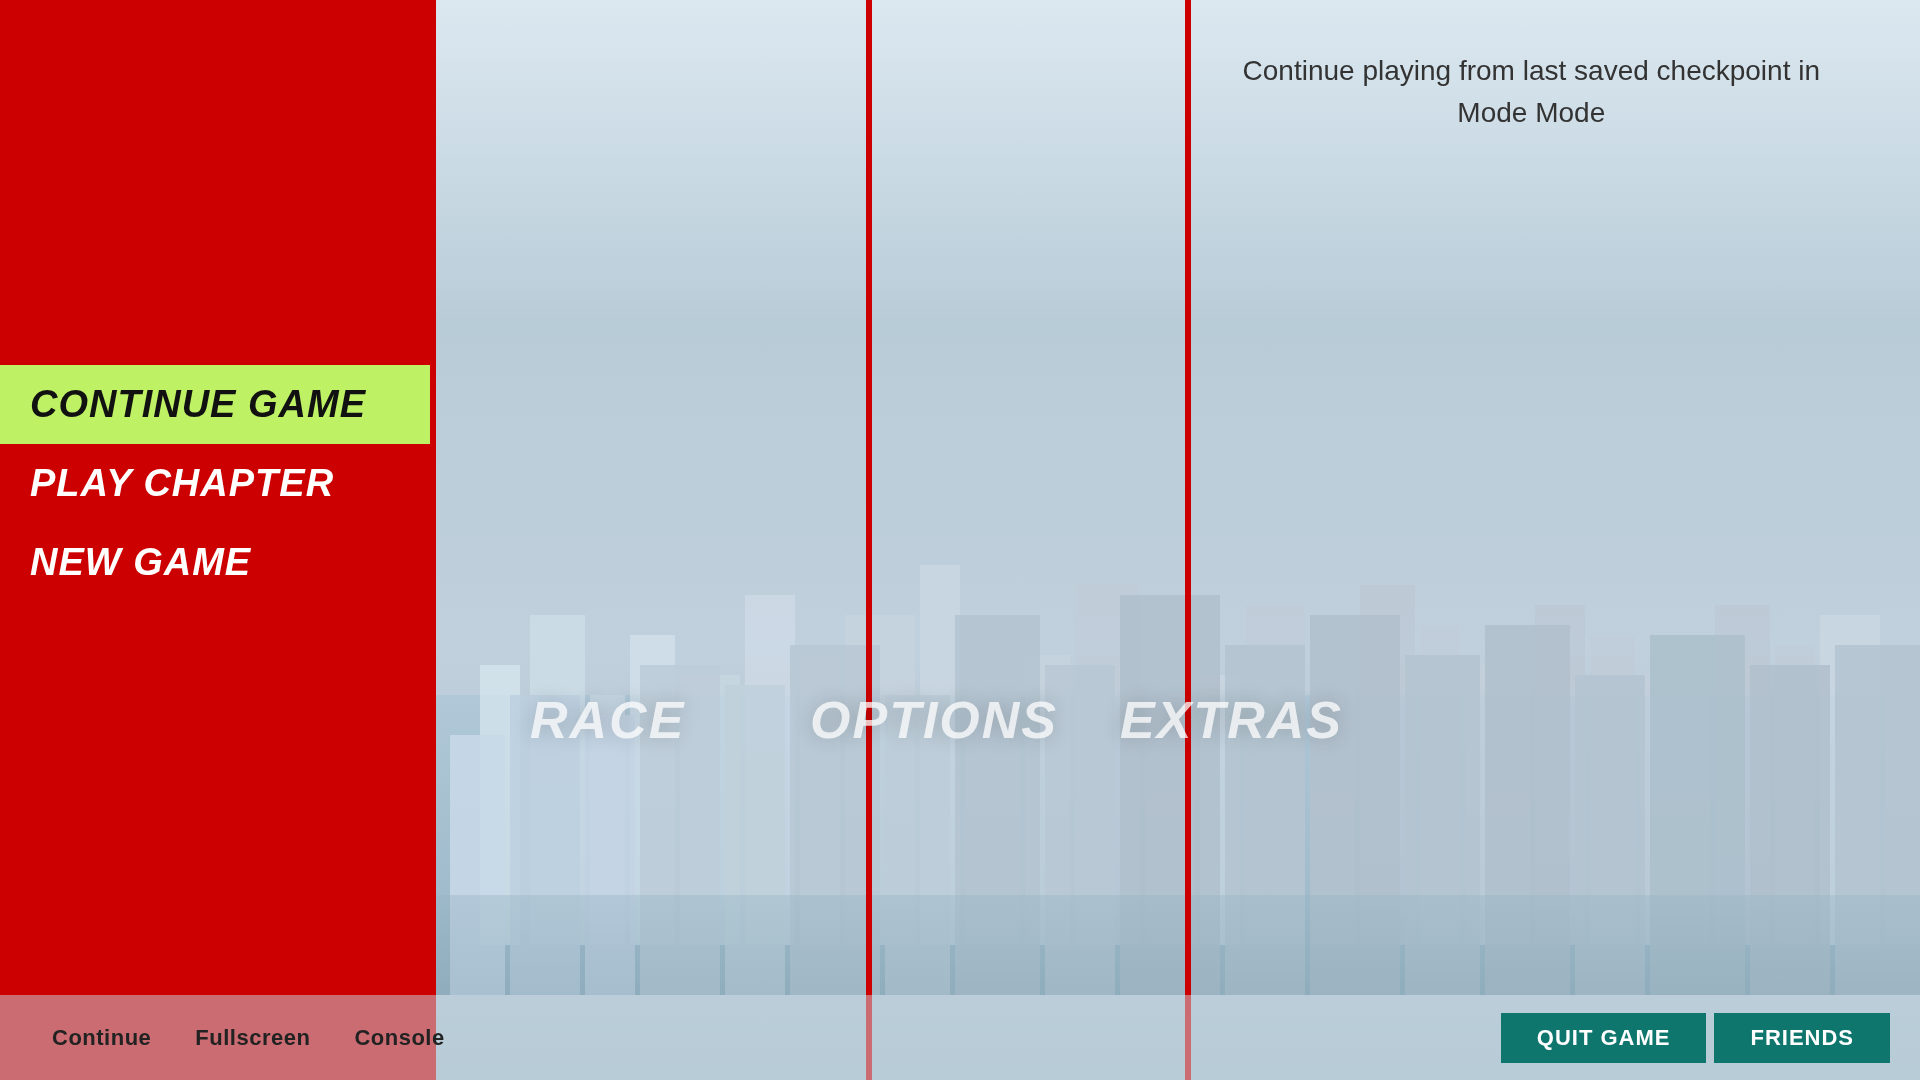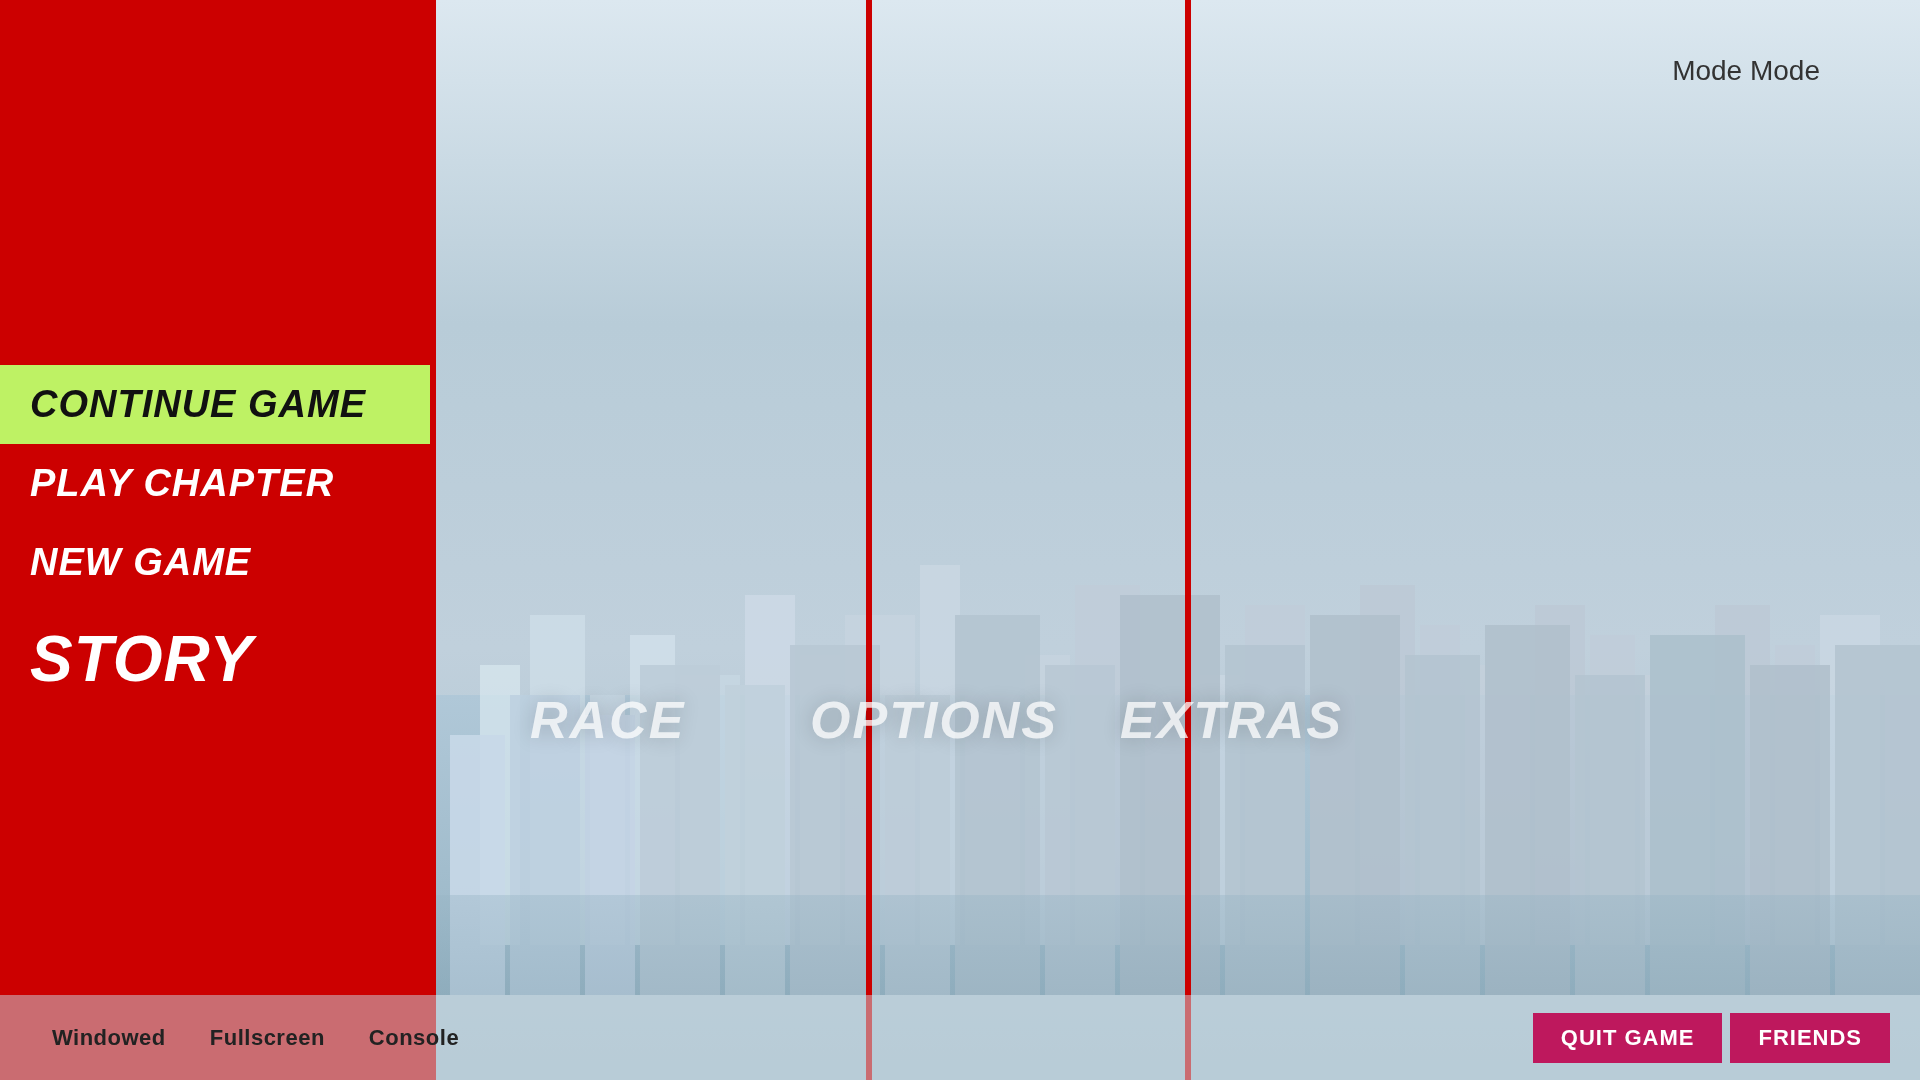--- a/index.html
+++ b/index.html
@@ -123,22 +123,22 @@
       letter-spacing: 0.5px;
     }
 
     .bottom-right {
       margin-left: auto;
       display: flex;
       gap: 8px;
     }
 
     .red-btn {
-      padding: 12px 28px;
-      background: #be185d;
+      padding: 12px 36px;
+      background: #0f766e;
       color: white;
       font-size: 22px;
       font-weight: 700;
       border: none;
       cursor: pointer;
       letter-spacing: 1px;
       text-transform: uppercase;
     }
 
     
@@ -245,34 +245,34 @@
 <div class="divider" style="left: 430px;"></div>
 <div class="divider" style="left: 866px;"></div>
 <div class="divider" style="left: 1185px;"></div>
 
 <div class="left-panel"></div>
 
 <div class="menu-container">
   <div class="menu-item active">CONTINUE GAME</div>
   <div class="menu-item">PLAY CHAPTER</div>
   <div class="menu-item">NEW GAME</div>
-  <div class="menu-item story-label">STORY</div>
 </div>
 
 <div class="section-label" style="left: 530px;">RACE</div>
 <div class="section-label" style="left: 810px;">OPTIONS</div>
 <div class="section-label" style="left: 1120px;">EXTRAS</div>
 
 <div class="description-text">
+  <div>Continue playing from last saved checkpoint in</div>
   <div>Mode Mode</div>
 </div>
 
 <div class="bottom-bar">
   <div class="bottom-left">
-    <button class="bottom-btn">Windowed</button>
+    <button class="bottom-btn">Continue</button>
     <button class="bottom-btn">Fullscreen</button>
     <button class="bottom-btn">Console</button>
   </div>
   <div class="bottom-right">
     <button class="red-btn">QUIT GAME</button>
     <button class="red-btn">FRIENDS</button>
   </div>
 </div>
 
 </body></html>

